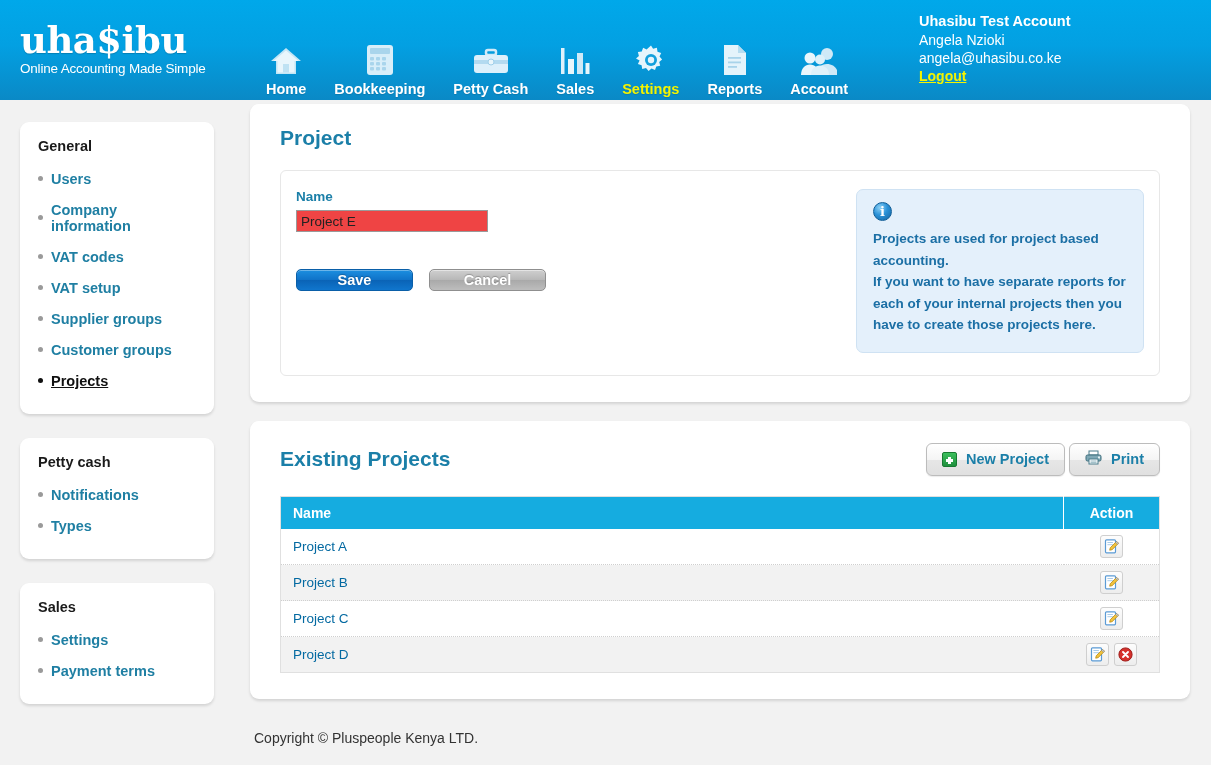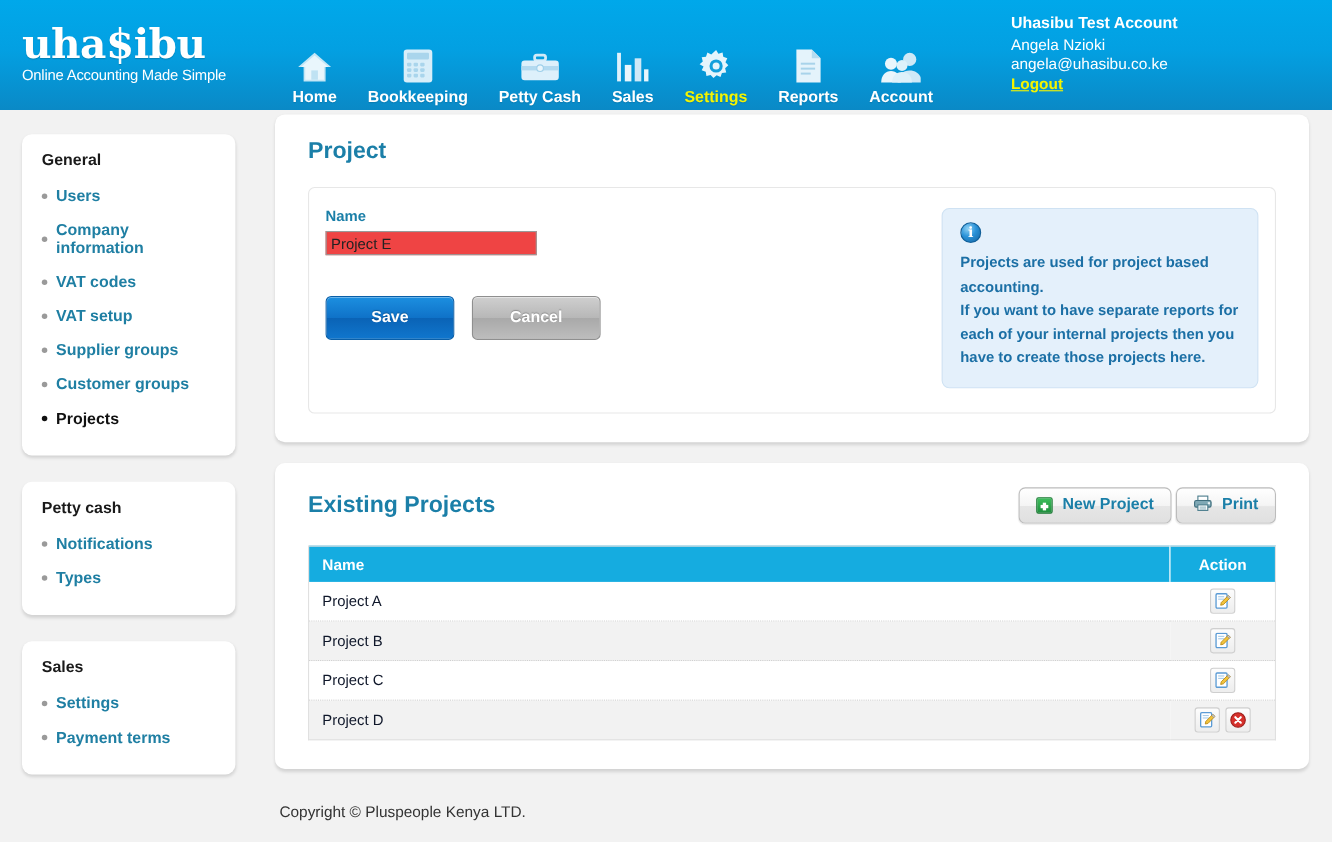--- a/index.html
+++ b/index.html
@@ -106,21 +106,21 @@
     font-size: 14.5px; font-weight: bold;
     color: #1f7fa3;
     cursor: pointer;
     text-decoration: none;
   }
   .side-link .bullet {
     width: 5px; height: 5px; border-radius: 50%;
     background: #9a9a9a;
     margin-right: 8px; flex: none;
   }
-  .side-link.active { color: #111111; cursor: default; }
+  .side-link.active { color: #111111; cursor: default; text-decoration: underline; }
   .side-link.active .bullet { background: #111111; }
 
   
   .main { position: absolute; left: 250px; top: 4px; width: 940px; }
   .card {
     background: #ffffff;
     border-radius: 9px;
     box-shadow: 0 2px 3px rgba(0,0,0,0.13);
     padding: 22px 30px 26px 30px;
     margin-bottom: 19px;
@@ -149,21 +149,21 @@
     background: #ef4444;
     font-family: "Liberation Sans", sans-serif;
     font-size: 13.5px;
     color: #222222;
     padding: 2px 4px;
     outline: none;
     border-radius: 0;
   }
   .btn-row { margin-top: 37px; display: flex; gap: 16px; }
   .btn {
-    width: 117px; height: 40px;
+    width: 117px; height: 22px;
     border-radius: 5px;
     font-size: 14.5px; font-weight: bold;
     color: #ffffff;
     display: flex; align-items: center; justify-content: center;
     cursor: pointer;
     border: 1px solid;
     text-shadow: 0 -1px 1px rgba(0,0,0,0.25);
   }
   .btn-save {
     background: linear-gradient(to bottom, #1c8fe0 0%, #0f72c8 50%, #0a63b6 51%, #1076cd 100%);
@@ -242,21 +242,21 @@
     padding: 8px 12px;
     height: 28px;
   }
   .tbl th.col-action {
     width: 96px;
     text-align: center;
     border-left: 1px solid #ffffff;
   }
   .tbl td {
     font-size: 13.5px;
-    color: #0f172a;
+    color: #0369a1;
     padding: 9px 12px;
     height: 36px;
     border-bottom: 1px dotted #cfcfcf;
     margin-left: 25px;
   }
   .tbl tr:last-child td { border-bottom: none; }
   .tbl tr.alt td { background: #f2f2f2; }
   .tbl td.cell-action { text-align: center; padding: 4px 6px; }
   .act-wrap { display: flex; gap: 5px; justify-content: center; align-items: center; }
 

